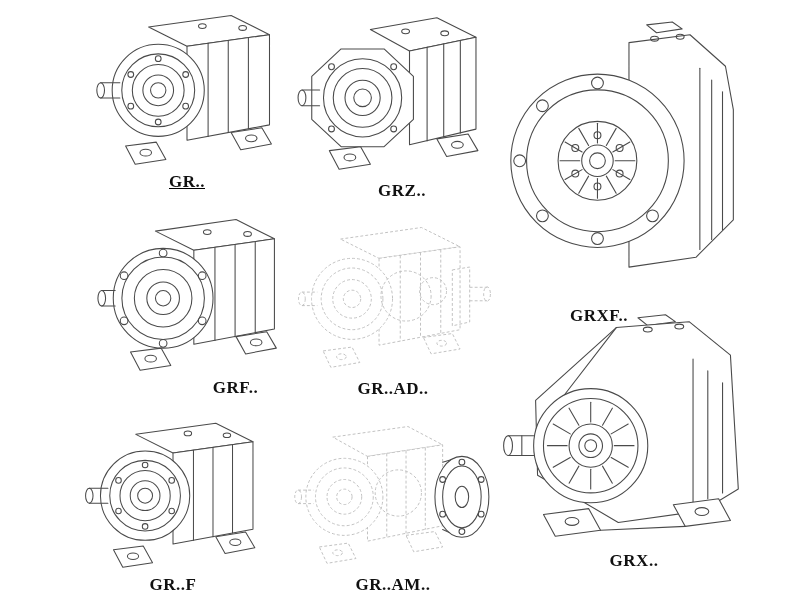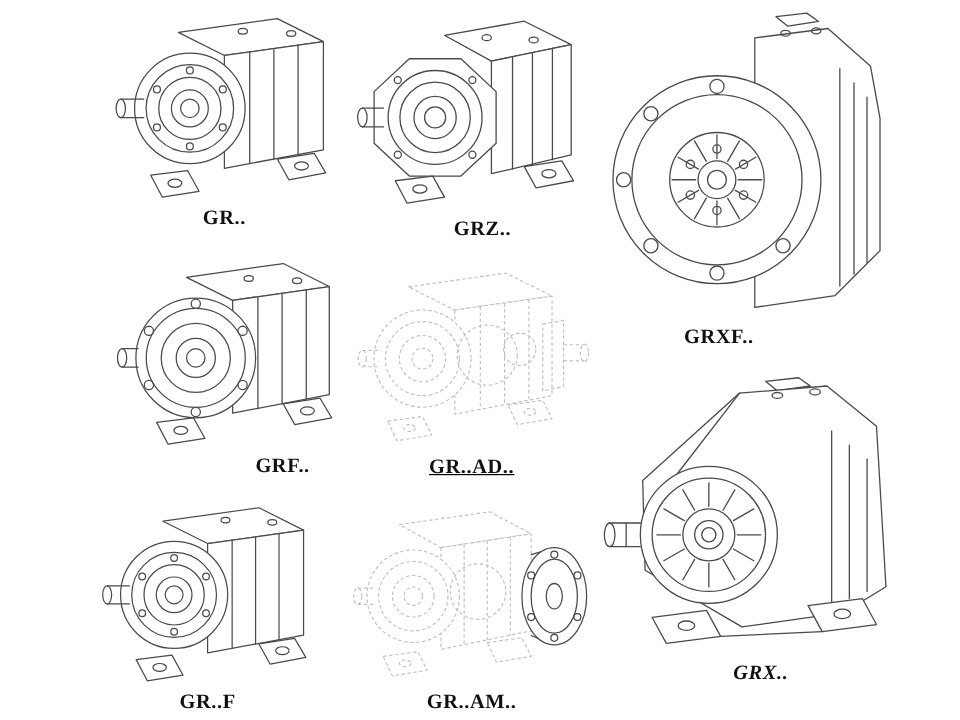--- a/index.html
+++ b/index.html
@@ -19,21 +19,21 @@
   .off-rs{transform:translateX(14px);}
   svg{display:block;}
   .ln{fill:none;stroke:var(--line,#4a4a4a);stroke-width:1.1;stroke-linejoin:round;stroke-linecap:round;}
   .fw{fill:#ffffff;}
   .ph{fill:none;stroke:var(--phantom,#c0c0c0);stroke-width:1;stroke-dasharray:3 2.2;stroke-linejoin:round;}
   .phf{fill:#ffffff;}
 </style>
 </head>
 <body>
 
-<div class="cell" style="left:88px;top:4px;width:198px;">
+<div class="cell" style="left:88px;top:4px;width:198px;text-decoration:underline;">
   <svg viewBox="0 0 200 172" width="192" height="165">
     <g class="ln">
       <polygon class="fw" points="60,24 146,12 186,32 100,44"></polygon>
       <ellipse cx="116" cy="23" rx="4" ry="2.5"></ellipse>
       <ellipse cx="158" cy="25" rx="4" ry="2.5"></ellipse>
       <polygon class="fw" points="100,44 186,32 186,126 100,142"></polygon>
       <line x1="122" y1="41" x2="122" y2="138"></line>
       <line x1="143" y1="38" x2="143" y2="134"></line>
       <line x1="164" y1="35" x2="164" y2="130"></line>
       <circle class="fw" cx="70" cy="90" r="48"></circle>
@@ -83,21 +83,21 @@
       <ellipse cx="12" cy="96" rx="4" ry="8"></ellipse>
       <polygon class="fw" points="40,150 72,146 82,164 50,169"></polygon>
       <ellipse cx="61" cy="157" rx="6" ry="3.5"></ellipse>
       <polygon class="fw" points="150,138 182,133 192,150 160,156"></polygon>
       <ellipse cx="171" cy="144" rx="6" ry="3.5"></ellipse>
     </g>
   </svg>
   <div class="label off-rs">GRZ..</div>
 </div>
 
-<div class="cell" style="left:498px;top:4px;width:258px;">
+<div class="cell" style="left:498px;top:15px;width:258px;gap:24px;">
   <svg viewBox="0 0 260 268" width="256" height="264">
     <g class="ln">
       <polygon class="fw" points="150,10 176,7 186,14 160,18"></polygon>
       <polygon class="fw" points="132,28 194,20 230,52 238,96 238,208 200,246 132,256"></polygon>
       <line x1="204" y1="54" x2="204" y2="238"></line>
       <line x1="216" y1="66" x2="216" y2="228"></line>
       <line x1="227" y1="78" x2="227" y2="218"></line>
       <ellipse cx="158" cy="24" rx="4" ry="2.5"></ellipse>
       <ellipse cx="184" cy="22" rx="4" ry="2.5"></ellipse>
       <circle class="fw" cx="100" cy="148" r="88"></circle>
@@ -160,21 +160,21 @@
       <ellipse cx="8" cy="92" rx="4" ry="8"></ellipse>
       <polygon class="fw" points="38,148 70,144 80,162 48,167"></polygon>
       <ellipse cx="59" cy="155" rx="6" ry="3.5"></ellipse>
       <polygon class="fw" points="148,132 180,127 190,144 158,150"></polygon>
       <ellipse cx="169" cy="138" rx="6" ry="3.5"></ellipse>
     </g>
   </svg>
   <div class="label off-r">GRF..</div>
 </div>
 
-<div class="cell" style="left:288px;top:214px;width:210px;text-decoration:underline;">
+<div class="cell" style="left:288px;top:214px;width:210px;">
   <svg viewBox="0 0 214 168" width="207" height="162">
     <g class="ph">
       <polygon class="phf" points="52,26 136,14 176,34 92,46"></polygon>
       <polygon class="phf" points="92,46 176,34 176,120 92,136"></polygon>
       <line x1="114" y1="43" x2="114" y2="132"></line>
       <line x1="135" y1="40" x2="135" y2="128"></line>
       <line x1="156" y1="37" x2="156" y2="124"></line>
       <circle class="phf" cx="64" cy="88" r="42"></circle>
       <circle cx="64" cy="88" r="32"></circle>
       <circle cx="64" cy="88" r="20"></circle>
@@ -190,21 +190,21 @@
       <ellipse cx="204" cy="83" rx="3.5" ry="7.5"></ellipse>
       <polygon points="34,142 64,138 72,154 42,159"></polygon>
       <ellipse cx="53" cy="148" rx="5" ry="3"></ellipse>
       <polygon points="138,128 168,124 176,140 146,145"></polygon>
       <ellipse cx="157" cy="134" rx="5" ry="3"></ellipse>
     </g>
   </svg>
   <div class="label">GR..AD..</div>
 </div>
 
-<div class="cell" style="left:498px;top:302px;width:272px;font-style:italic;">
+<div class="cell" style="left:498px;top:302px;width:272px;">
   <svg viewBox="0 0 272 250" width="268" height="246">
     <g class="ln">
       <polygon class="fw" points="140,16 168,13 178,20 150,24"></polygon>
       <polygon class="fw" points="118,26 192,20 234,54 242,190 206,212 120,224 38,176 36,100"></polygon>
       <line x1="196" y1="58" x2="196" y2="206"></line>
       <line x1="211" y1="70" x2="211" y2="200"></line>
       <line x1="226" y1="82" x2="226" y2="194"></line>
       <line x1="118" y1="26" x2="64" y2="96"></line>
       <ellipse cx="150" cy="28" rx="4.5" ry="2.5"></ellipse>
       <ellipse cx="182" cy="25" rx="4.5" ry="2.5"></ellipse>

